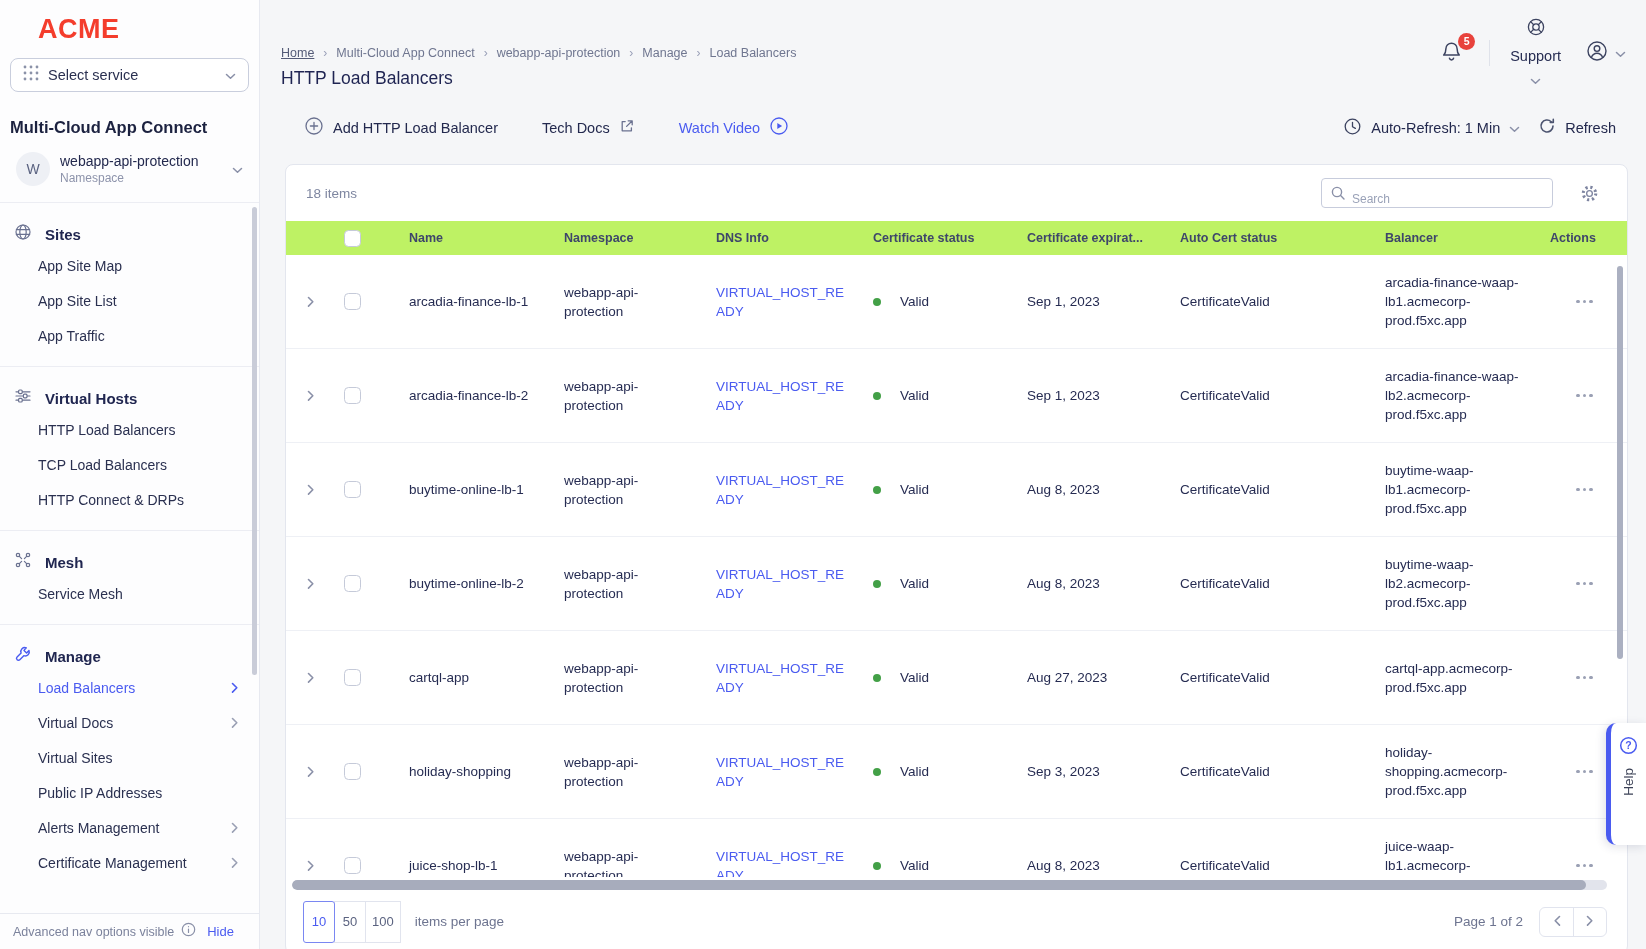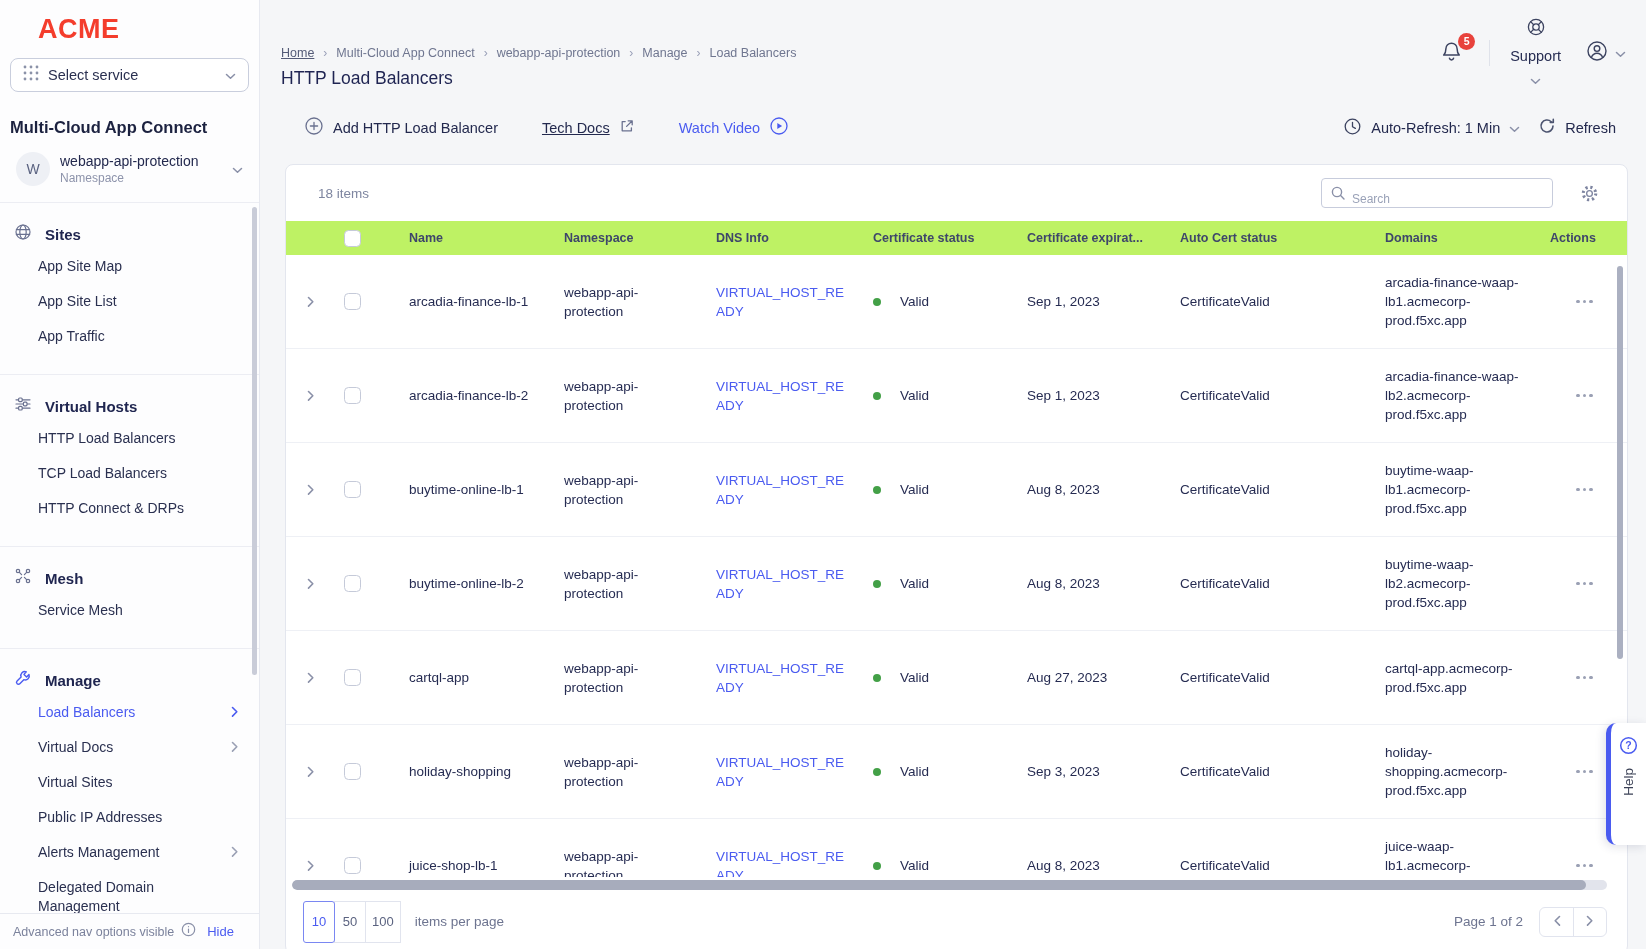--- a/index.html
+++ b/index.html
@@ -16,21 +16,21 @@
   .product-title { margin:26px 10px 0 10px; font-size:16.5px; font-weight:700; color:#1c2240; }
   .ns-row { margin:15px 10px 0 10px; display:flex; align-items:center; gap:10px; padding:0 6px; cursor:pointer; }
   .avatar { width:34px; height:34px; border-radius:50%; background:#eef0f5; color:#5a6280;
     font-size:14px; display:flex; align-items:center; justify-content:center; }
   .ns-txt { flex:1; }
   .ns-name { font-size:14px; color:#23294e; }
   .ns-sub { font-size:12px; color:#8d93ab; margin-top:2px; }
   .side-div { border-top:1px solid #ecedf3; margin-top:16px; }
   .nav { flex:1; overflow:hidden; position:relative; }
   .nav-section { padding-top:20px; }
-  .nav-section + .nav-section { border-top:1px solid #ecedf3; margin-top:20px; }
+  .nav-section + .nav-section { border-top:1px solid #ecedf3; margin-top:12px; }
   .sec-head { display:flex; align-items:center; gap:13px; padding-left:14px; margin-bottom:4px; }
   .sec-head .sec-lbl { font-size:15px; font-weight:700; color:#202650; }
   .nav-item { display:flex; align-items:center; justify-content:space-between;
     padding:8px 20px 8px 38px; cursor:pointer; }
   .nav-item .itm-lbl { font-size:14px; color:#2a3050; max-width:152px; line-height:19px; }
   .nav-item.active .itm-lbl { color:#4a5bf0; }
   .side-scroll { position:absolute; right:2px; top:4px; width:5px; height:468px; border-radius:3px; background:#c9ccd8; }
   .side-foot { border-top:1px solid #e7e9f0; height:36px; display:flex; align-items:center;
     gap:7px; padding:0 13px; }
   .side-foot .ft-txt { font-size:12.5px; color:#7b829c; }
@@ -50,29 +50,29 @@
     background:#e8423c; color:#fff; font-size:10.5px; font-weight:700; display:flex;
     align-items:center; justify-content:center; padding:0 4px; }
   .vdiv { width:1px; height:26px; background:#dfe2ea; margin:0 20px; }
   .support { display:flex; align-items:center; gap:7px; cursor:pointer;flex-direction:column; }
   .support .sup-lbl { font-size:14.5px; color:#262c52; font-weight:500; }
   .account { display:flex; align-items:center; gap:6px; margin-left:24px; cursor:pointer; }
 
   .toolbar { display:flex; justify-content:space-between; align-items:center; margin:27px 30px 0 44px; }
   .tb-left { display:flex; align-items:center; gap:44px; }
   .tb-btn { display:flex; align-items:center; gap:9px; cursor:pointer; font-size:14.5px; color:#23294e; font-weight:500; }
-  .tb-btn.docs .t { text-decoration:underline; }
+  .tb-btn.docs .t { }
   .tb-btn.video { color:#4a5bf0; }
   .tb-right { display:flex; align-items:center; gap:18px; }
 
   
   .card { margin:25px 18px 0 25px; width:1343px; height:790px; background:#fff;
     border:1px solid #e3e6ee; border-radius:8px; display:flex; flex-direction:column; position:relative; overflow:hidden; }
   .card-head { height:56px; display:flex; align-items:center; padding:0 28px 0 20px; }
-  .items-count { font-size:13.5px; color:#7e86a0; flex:1;margin-left:12px; }
+  .items-count { font-size:13.5px; color:#7e86a0; flex:1; }
   .search-box { position:relative; width:232px; height:30px; }
   .search-box input { width:100%; height:100%; border:1px solid #c7ccdc; border-radius:4px;
     padding:12px 8px 0 30px; font-size:12px; color:#262c52; outline:none; font-family:inherit; }
   .search-box input::placeholder { color:#9aa2b8; }
   .search-ic { position:absolute; left:9px; top:7px; }
   .gear { margin-left:27px; cursor:pointer; display:flex; }
 
   .tgrid { display:grid; grid-template-columns:50px 73px 155px 152px 157px 154px 153px 205px 165px 1fr; align-items:center; }
   .thead { height:34px; background:#bef264; }
   .th { font-size:12.5px; font-weight:700; color:#3e466a; padding-right:10px; }
@@ -232,23 +232,20 @@
         <div class="nav-item">
           <span class="itm-lbl">Public IP Addresses</span>
         </div>
         <div class="nav-item">
           <span class="itm-lbl">Alerts Management</span>
           <span><svg width="8" height="12" viewBox="0 0 8 12" fill="none" stroke="#9aa0b4" stroke-width="1.6" stroke-linecap="round" stroke-linejoin="round">
               <path d="M1.5 1.5l4.3 4.3-4.3 4.3"></path>
             </svg></span>
         </div>
         <div class="nav-item">
-          <span class="itm-lbl">Delegated Domain Management</span>
-        </div>
-        <div class="nav-item">
           <span class="itm-lbl">Certificate Management</span>
           <span><svg width="8" height="12" viewBox="0 0 8 12" fill="none" stroke="#9aa0b4" stroke-width="1.6" stroke-linecap="round" stroke-linejoin="round">
               <path d="M1.5 1.5l4.3 4.3-4.3 4.3"></path>
             </svg></span>
         </div>
       </div>
     </nav>
 
   <div class="side-foot">
     <span class="ft-txt">Advanced nav options visible</span>
@@ -375,21 +372,21 @@
 
     <div class="tgrid thead" id="thead">
         <span></span>
         <span class="cbx" style="background:#fff"></span>
         <span class="th">Name</span>
         <span class="th">Namespace</span>
         <span class="th">DNS Info</span>
         <span class="th">Certificate status</span>
         <span class="th">Certificate expirat...</span>
         <span class="th">Auto Cert status</span>
-        <span class="th">Domains</span>
+        <span class="th">Balancer</span>
         <span class="th th-actions">Actions</span>
       </div>
     <div class="tbody" id="tbody">
         <div class="tgrid trow">
           <span class="exp">
             <svg width="8" height="12" viewBox="0 0 8 12" fill="none" stroke="#8a90a8" stroke-width="1.6" stroke-linecap="round" stroke-linejoin="round">
               <path d="M1.5 1.5l4.3 4.3-4.3 4.3"></path>
             </svg>
           </span>
           <span class="cbx"></span>

